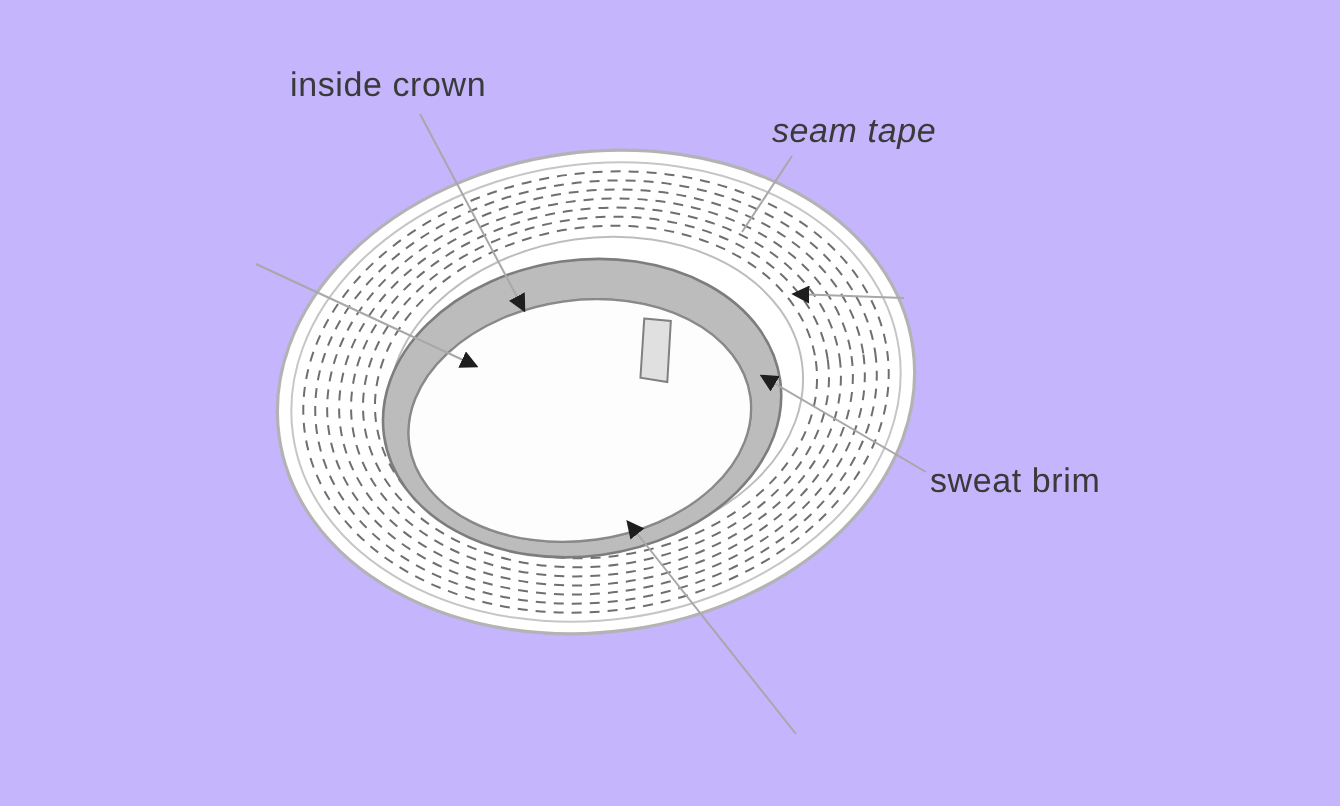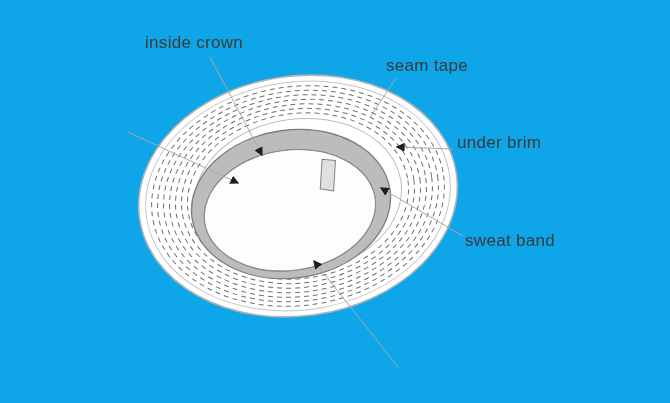--- a/index.html
+++ b/index.html
@@ -1,32 +1,32 @@
 <!DOCTYPE html>
 <html><head>
 <meta charset="utf-8">
 <style>
   html,body{margin:0;padding:0;background:#ffffff;}
   .stage{
     position:relative;
     width:670px;height:403px;
-    background:#0ea5e9;
+    background:#c4b5fd;
     font-family:"Liberation Sans", sans-serif;
     overflow:hidden;
   }
   .diagram-svg{position:absolute;left:0;top:0;}
   .label{
     position:absolute;
     font-size:17px;
     color:#3a3a3a;
     white-space:nowrap;
     letter-spacing:.3px;
   }
   .lbl-inside-crown{left:145px;top:33px;}
-  .lbl-seam-tape{left:386px;top:56px;}
+  .lbl-seam-tape{left:386px;top:56px;font-style:italic;}
   .lbl-binding{left:70px;top:119px;}
   .lbl-under-brim{left:457px;top:133px;}
   .lbl-sweat-band{left:465px;top:231px;}
   .lbl-inside-top{left:389px;top:367px;}
 </style>
 </head>
 <body>
 
 <div class="stage">
 
@@ -60,16 +60,15 @@
     <line x1="210" y1="57" x2="262" y2="155" stroke="#a8a8a8" stroke-width="1" marker-end="url(#arrow)"></line>
     <line x1="396" y1="78" x2="371" y2="116" stroke="#a8a8a8" stroke-width="1"></line>
     <line x1="128" y1="132" x2="238" y2="183" stroke="#a8a8a8" stroke-width="1" marker-end="url(#arrow)"></line>
     <line x1="452" y1="149" x2="397" y2="147" stroke="#a8a8a8" stroke-width="1" marker-end="url(#arrow)"></line>
     <line x1="463" y1="236" x2="381" y2="188" stroke="#a8a8a8" stroke-width="1" marker-end="url(#arrow)"></line>
     <line x1="398" y1="367" x2="314" y2="261" stroke="#a8a8a8" stroke-width="1" marker-end="url(#arrow)"></line>
   </svg>
 
   <div class="label lbl-inside-crown">inside crown</div>
   <div class="label lbl-seam-tape">seam tape</div>
-  <div class="label lbl-under-brim">under brim</div>
-  <div class="label lbl-sweat-band">sweat band</div>
+  <div class="label lbl-sweat-band">sweat brim</div>
 
 </div>
 
 </body></html>

